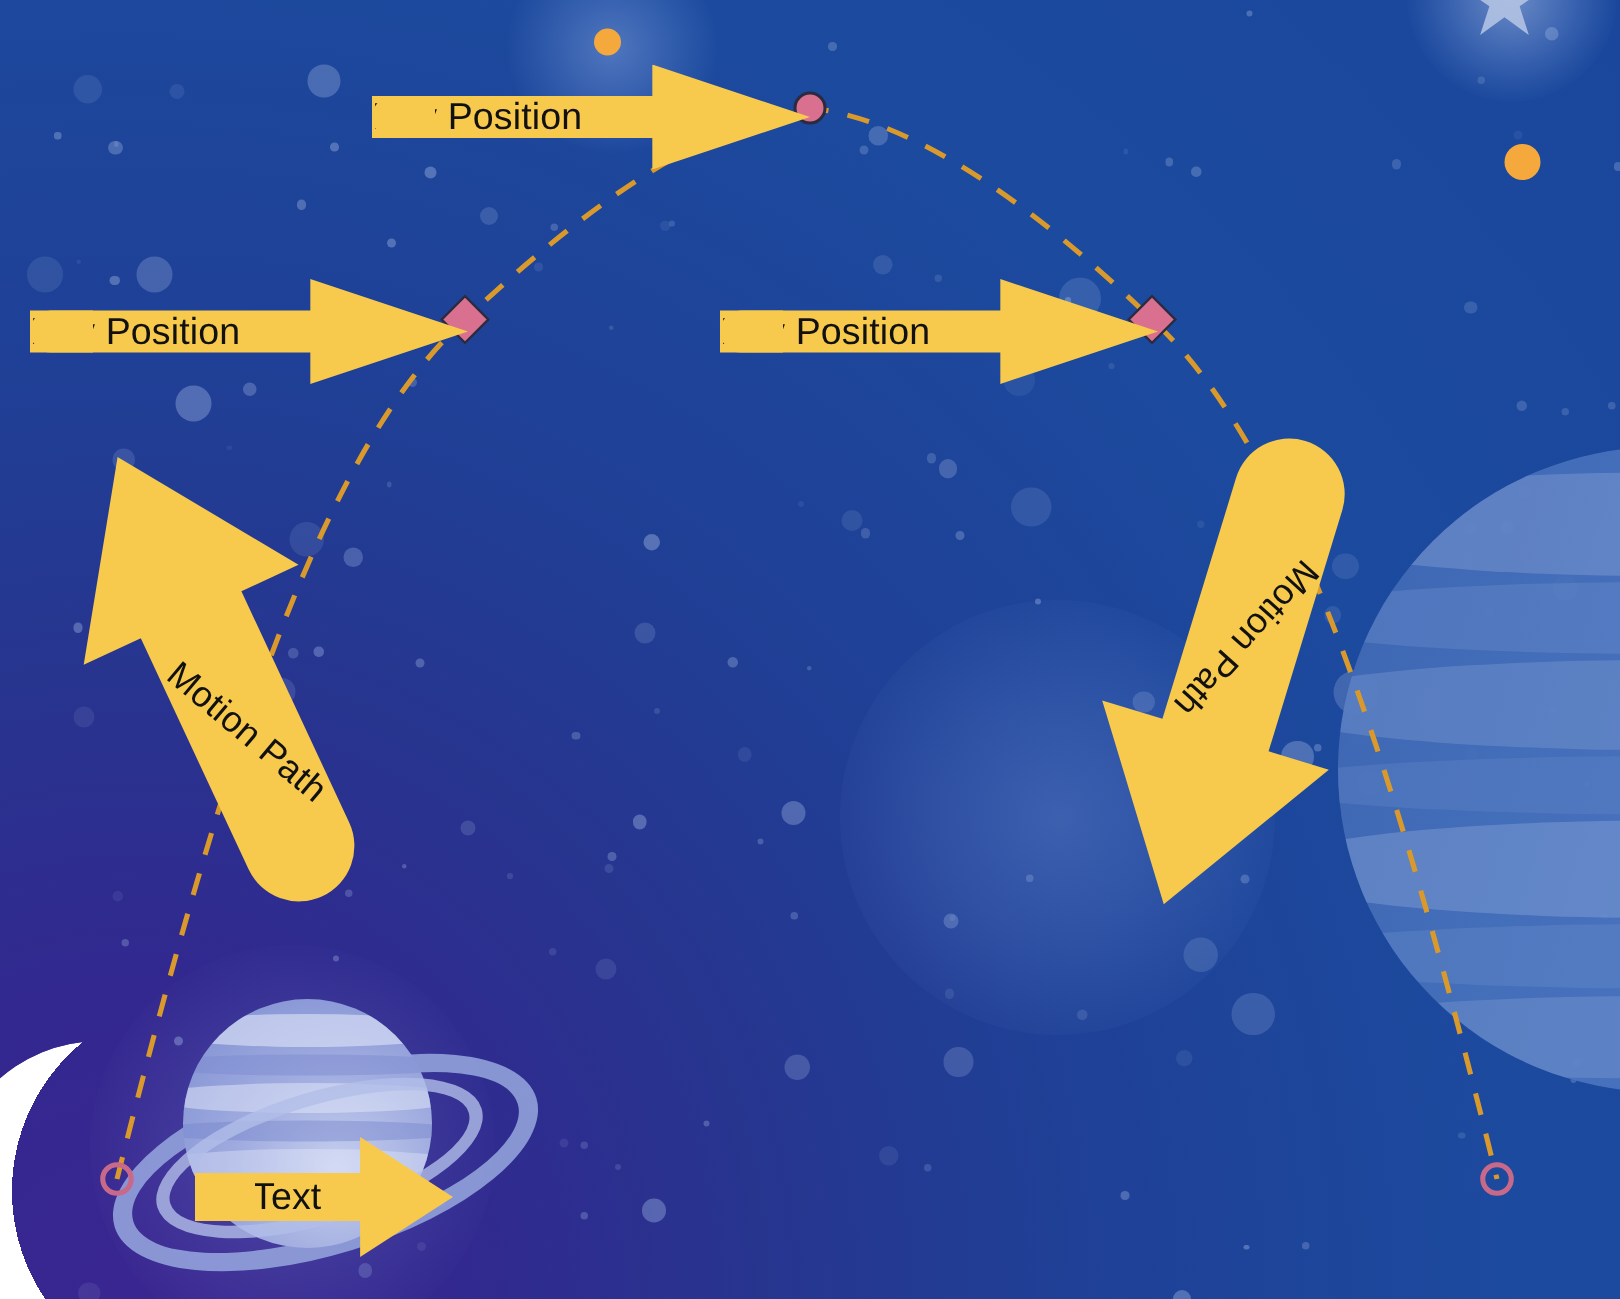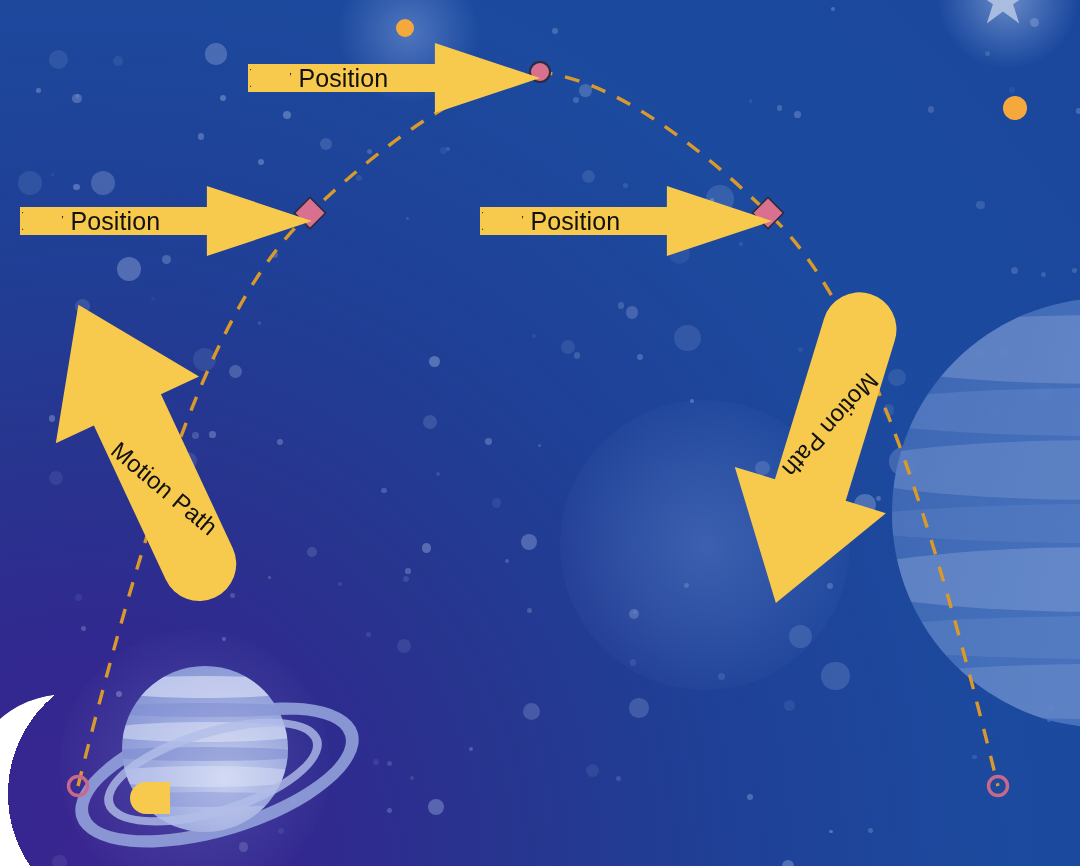--- a/index.html
+++ b/index.html
@@ -381,20 +381,23 @@
   <div class="arrow arrow-h" style="left:20px;top:186px;width:292px;height:70px;">
     <span class="arrow-label">Key Position</span>
   </div>
   <div style="position:absolute;left:20px;top:207px;width:42px;height:28px;background:#f7c94c;border-radius:14px 0 0 14px;"></div>
 
   <div class="arrow arrow-h" style="left:480px;top:186px;width:292px;height:70px;">
     <span class="arrow-label">Key Position</span>
   </div>
   <div style="position:absolute;left:480px;top:207px;width:42px;height:28px;background:#f7c94c;border-radius:14px 0 0 14px;"></div>
 
+  <div class="arrow arrow-h" style="left:130px;top:758px;width:172px;height:80px;">
+    <span class="arrow-label" style="margin-left:38px;">Text</span>
+  </div>
   <div style="position:absolute;left:130px;top:782px;width:40px;height:32px;background:#f7c94c;border-radius:16px 0 0 16px;"></div>
 
   <div style="position:absolute;left:136px;top:272px;width:162px;height:330px;transform:rotate(-25deg);transform-origin:50% 100%;">
     <svg viewBox="0 0 162 330" width="162" height="330" style="overflow:visible;">
       <path d="M 81 2 L 160 118 L 118 118 L 118 288 A 37 37 0 0 1 44 288 L 44 118 L 2 118 Z" fill="#f7c94c"></path>
     </svg>
     <span class="path-label" style="left:81px;top:205px;transform:translate(-50%,-50%) rotate(65deg);">Motion Path</span>
   </div>
 
   <div style="position:absolute;left:796px;top:272px;width:162px;height:348px;transform:rotate(17deg);transform-origin:50% 0%;">

